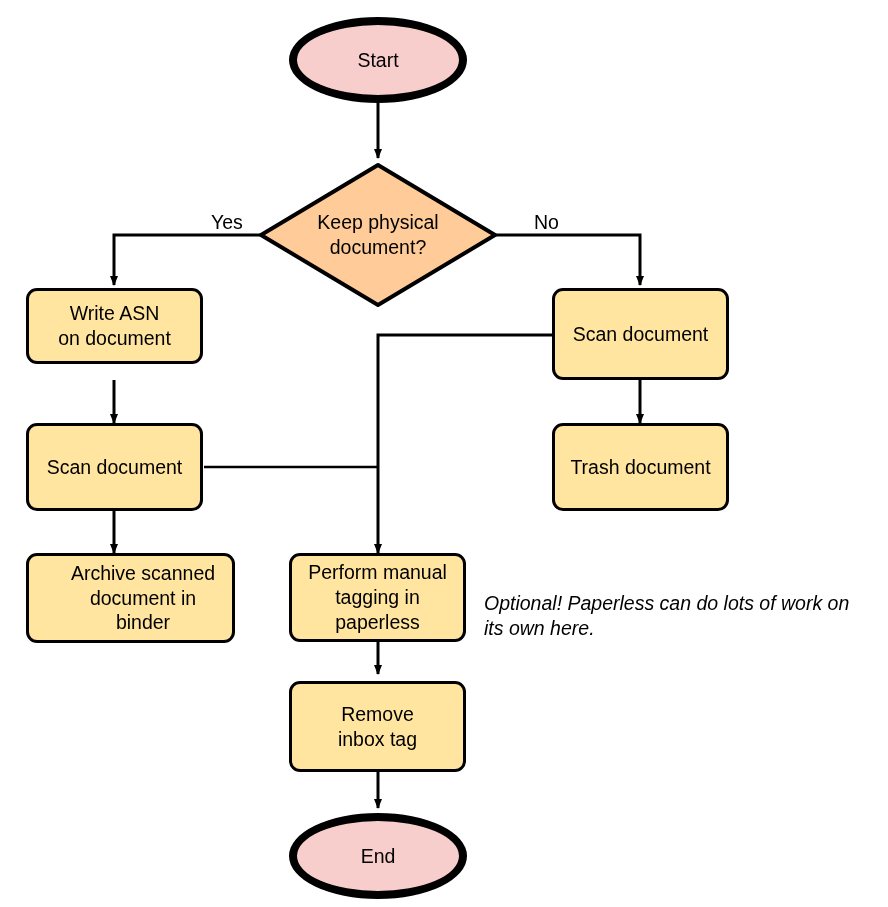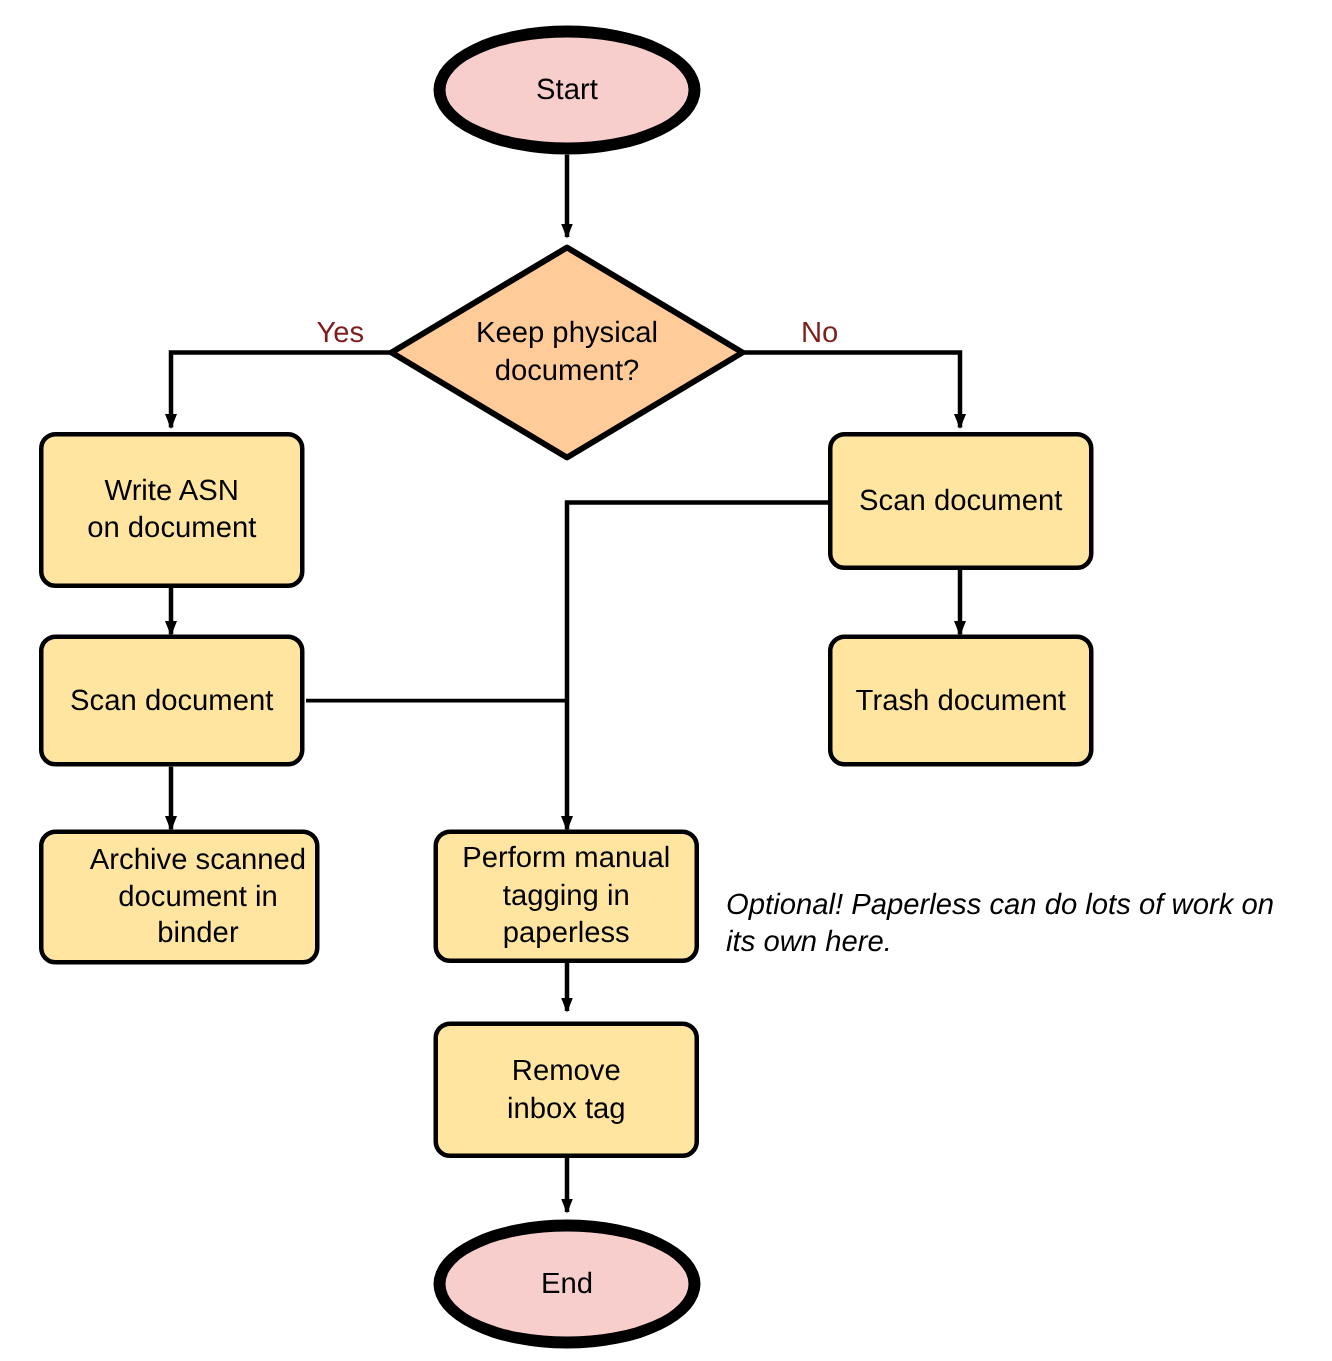--- a/index.html
+++ b/index.html
@@ -54,21 +54,21 @@
     background: transparent;
     border: none;
   }
   .decision-label {
     position: relative;
     z-index: 2;
     pointer-events: none;
   }
   .edge-label {
     position: absolute;
-    color: #7f1d1d;
+    color: #000000;
     font-size: 19.5px;
     line-height: 1.2;
     white-space: nowrap;
     z-index: 4;
   }
   .annotation {
     position: absolute;
     color: #000000;
     font-size: 19.5px;
     line-height: 1.3;
@@ -117,30 +117,30 @@
   </div>
 
   <div class="node node-decision" style="left:261px; top:165px; width:234px; height:140px;">
     <span class="decision-label">Keep physical
 document?</span>
   </div>
 
   <div class="edge-label" style="left:211px; top:211px;">Yes</div>
   <div class="edge-label" style="left:490px; top:211px;margin-left:44px;">No</div>
 
-  <div class="node node-process" style="left:26px; top:288px; width:177px; height:104px;">
+  <div class="node node-process" style="left:26px; top:288px; width:177px; height:76px;">
     <span>Write ASN
 on document</span>
   </div>
 
   <div class="node node-process" style="left:26px; top:423px; width:177px; height:88px;">
     <span>Scan document</span>
   </div>
 
-  <div class="node node-process" style="left:26px; top:553px; width:187px; height:90px;padding-left:25px;">
+  <div class="node node-process" style="left:26px; top:553px; width:209px; height:90px;padding-left:25px;">
     <span>Archive scanned
 document in
 binder</span>
   </div>
 
   <div class="node node-process" style="left:552px; top:288px; width:177px; height:92px;">
     <span>Scan document</span>
   </div>
 
   <div class="node node-process" style="left:552px; top:423px; width:177px; height:88px;">

